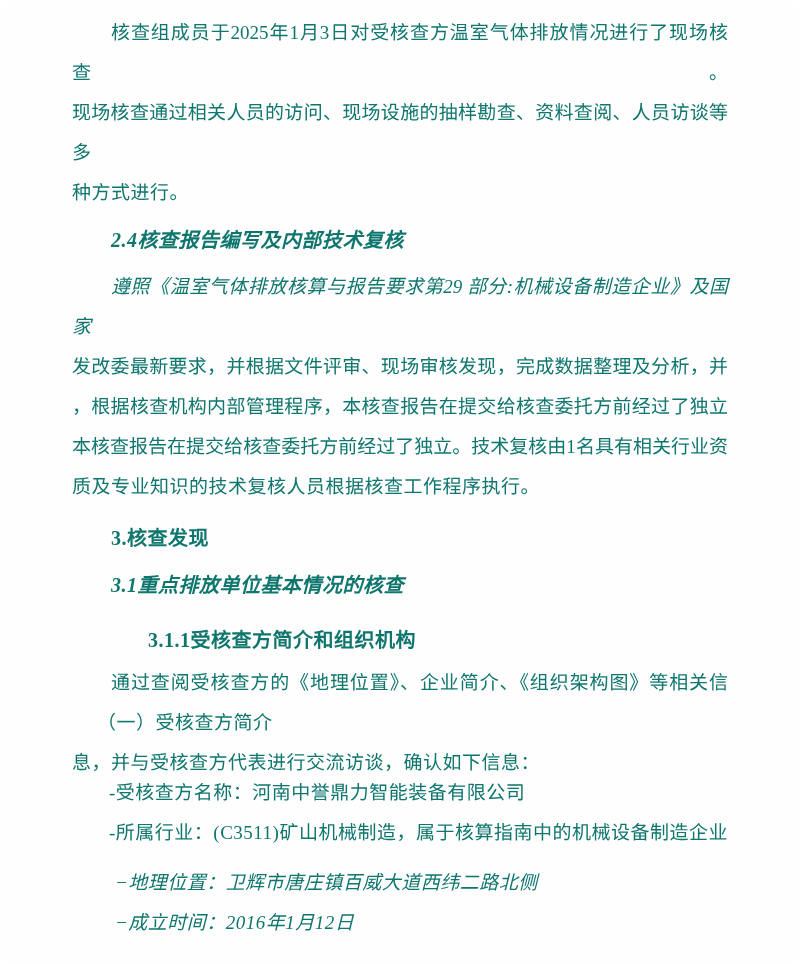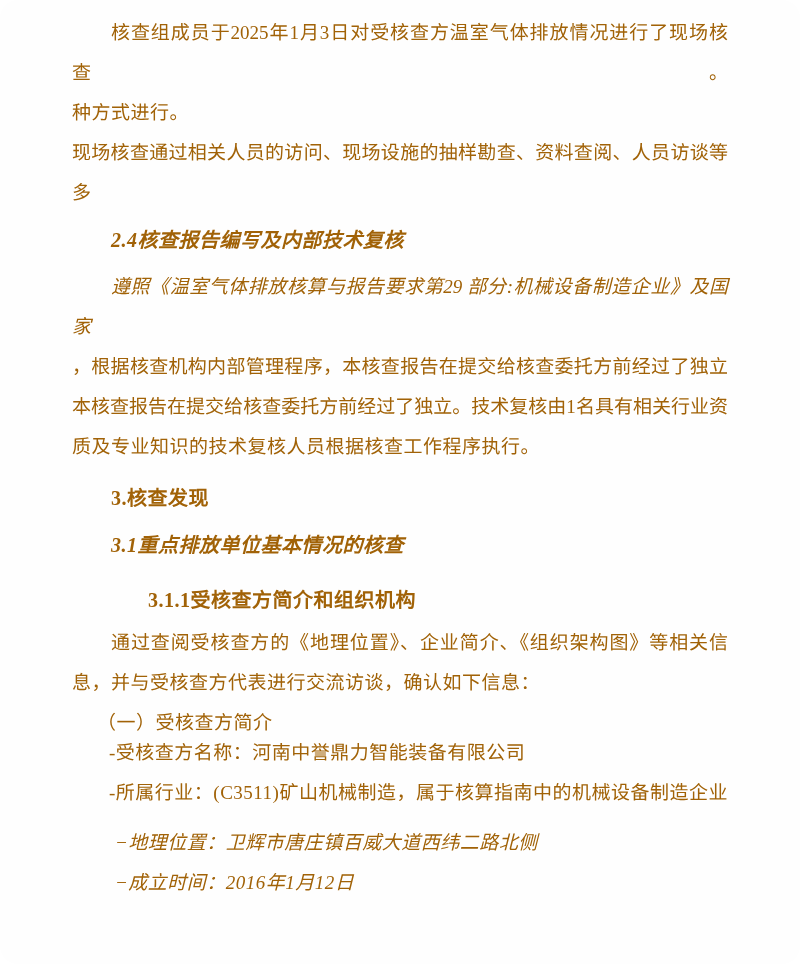--- a/index.html
+++ b/index.html
@@ -7,21 +7,21 @@
     padding: 0;
     background: #ffffff;
   }
   .page {
     position: relative;
     width: 800px;
     height: 964px;
     background: #fefefe;
     overflow: hidden;
     font-family: "Liberation Serif", "DejaVu Serif", serif;
-    color: #a16207;
+    color: #0f766e;
     border-radius: 18px;
   }
   .content {
     padding: 13px 72px 0 72px;
     width: 656px;
     filter: blur(0.3px);
   }
   
   .line {
     font-size: 19px;
@@ -64,40 +64,41 @@
   .li-a     { padding-left: 37px; }  
   .li-b     { padding-left: 43px; font-style: italic; }  
 </style>
 </head>
 <body>
 
 <div class="page">
   <div class="content">
 
     <div class="line jfull ind">核查组成员于2025年1月3日对受核查方温室气体排放情况进行了现场核查。</div>
+    <div class="line jfull">现场核查通过相关人员的访问、现场设施的抽样勘查、资料查阅、人员访谈等多</div>
     <div class="line">种方式进行。</div>
-    <div class="line jfull">现场核查通过相关人员的访问、现场设施的抽样勘查、资料查阅、人员访谈等多</div>
 
     <div class="h h-l2 mt7">2.4核查报告编写及内部技术复核</div>
 
     <div class="line jfull ind mt7">遵照《温室气体排放核算与报告要求第29 部分:机械设备制造企业》及国家</div>
+    <div class="line jfull">发改委最新要求，并根据文件评审、现场审核发现，完成数据整理及分析，并</div>
     <div class="line jfull">，根据核查机构内部管理程序，本核查报告在提交给核查委托方前经过了独立</div>
     <div class="line jfull">本核查报告在提交给核查委托方前经过了独立。技术复核由1名具有相关行业资</div>
     <div class="line">质及专业知识的技术复核人员根据核查工作程序执行。</div>
 
     <div class="h h-l2 mt11">3.核查发现</div>
 
     <div class="h h-l2 mt7">3.1重点排放单位基本情况的核查</div>
 
     <div class="h h-l3 mt15">3.1.1受核查方简介和组织机构</div>
 
     <div class="line jfull ind mt3">通过查阅受核查方的《地理位置》、企业简介、《组织架构图》等相关信</div>
+    <div class="line li-intro">（一）受核查方简介</div>
+
     <div class="line">息，并与受核查方代表进行交流访谈，确认如下信息：</div>
-
-    <div class="line li-intro">（一）受核查方简介</div>
 
     <div class="line li-a mtm10">-受核查方名称：河南中誉鼎力智能装备有限公司</div>
     <div class="line li-a">-所属行业：(C3511)矿山机械制造，属于核算指南中的机械设备制造企业</div>
     <div class="line li-b mt10">−地理位置：卫辉市唐庄镇百威大道西纬二路北侧</div>
     <div class="line li-b">−成立时间：2016年1月12日</div>
 
   </div>
 </div>
 
 </body></html>

